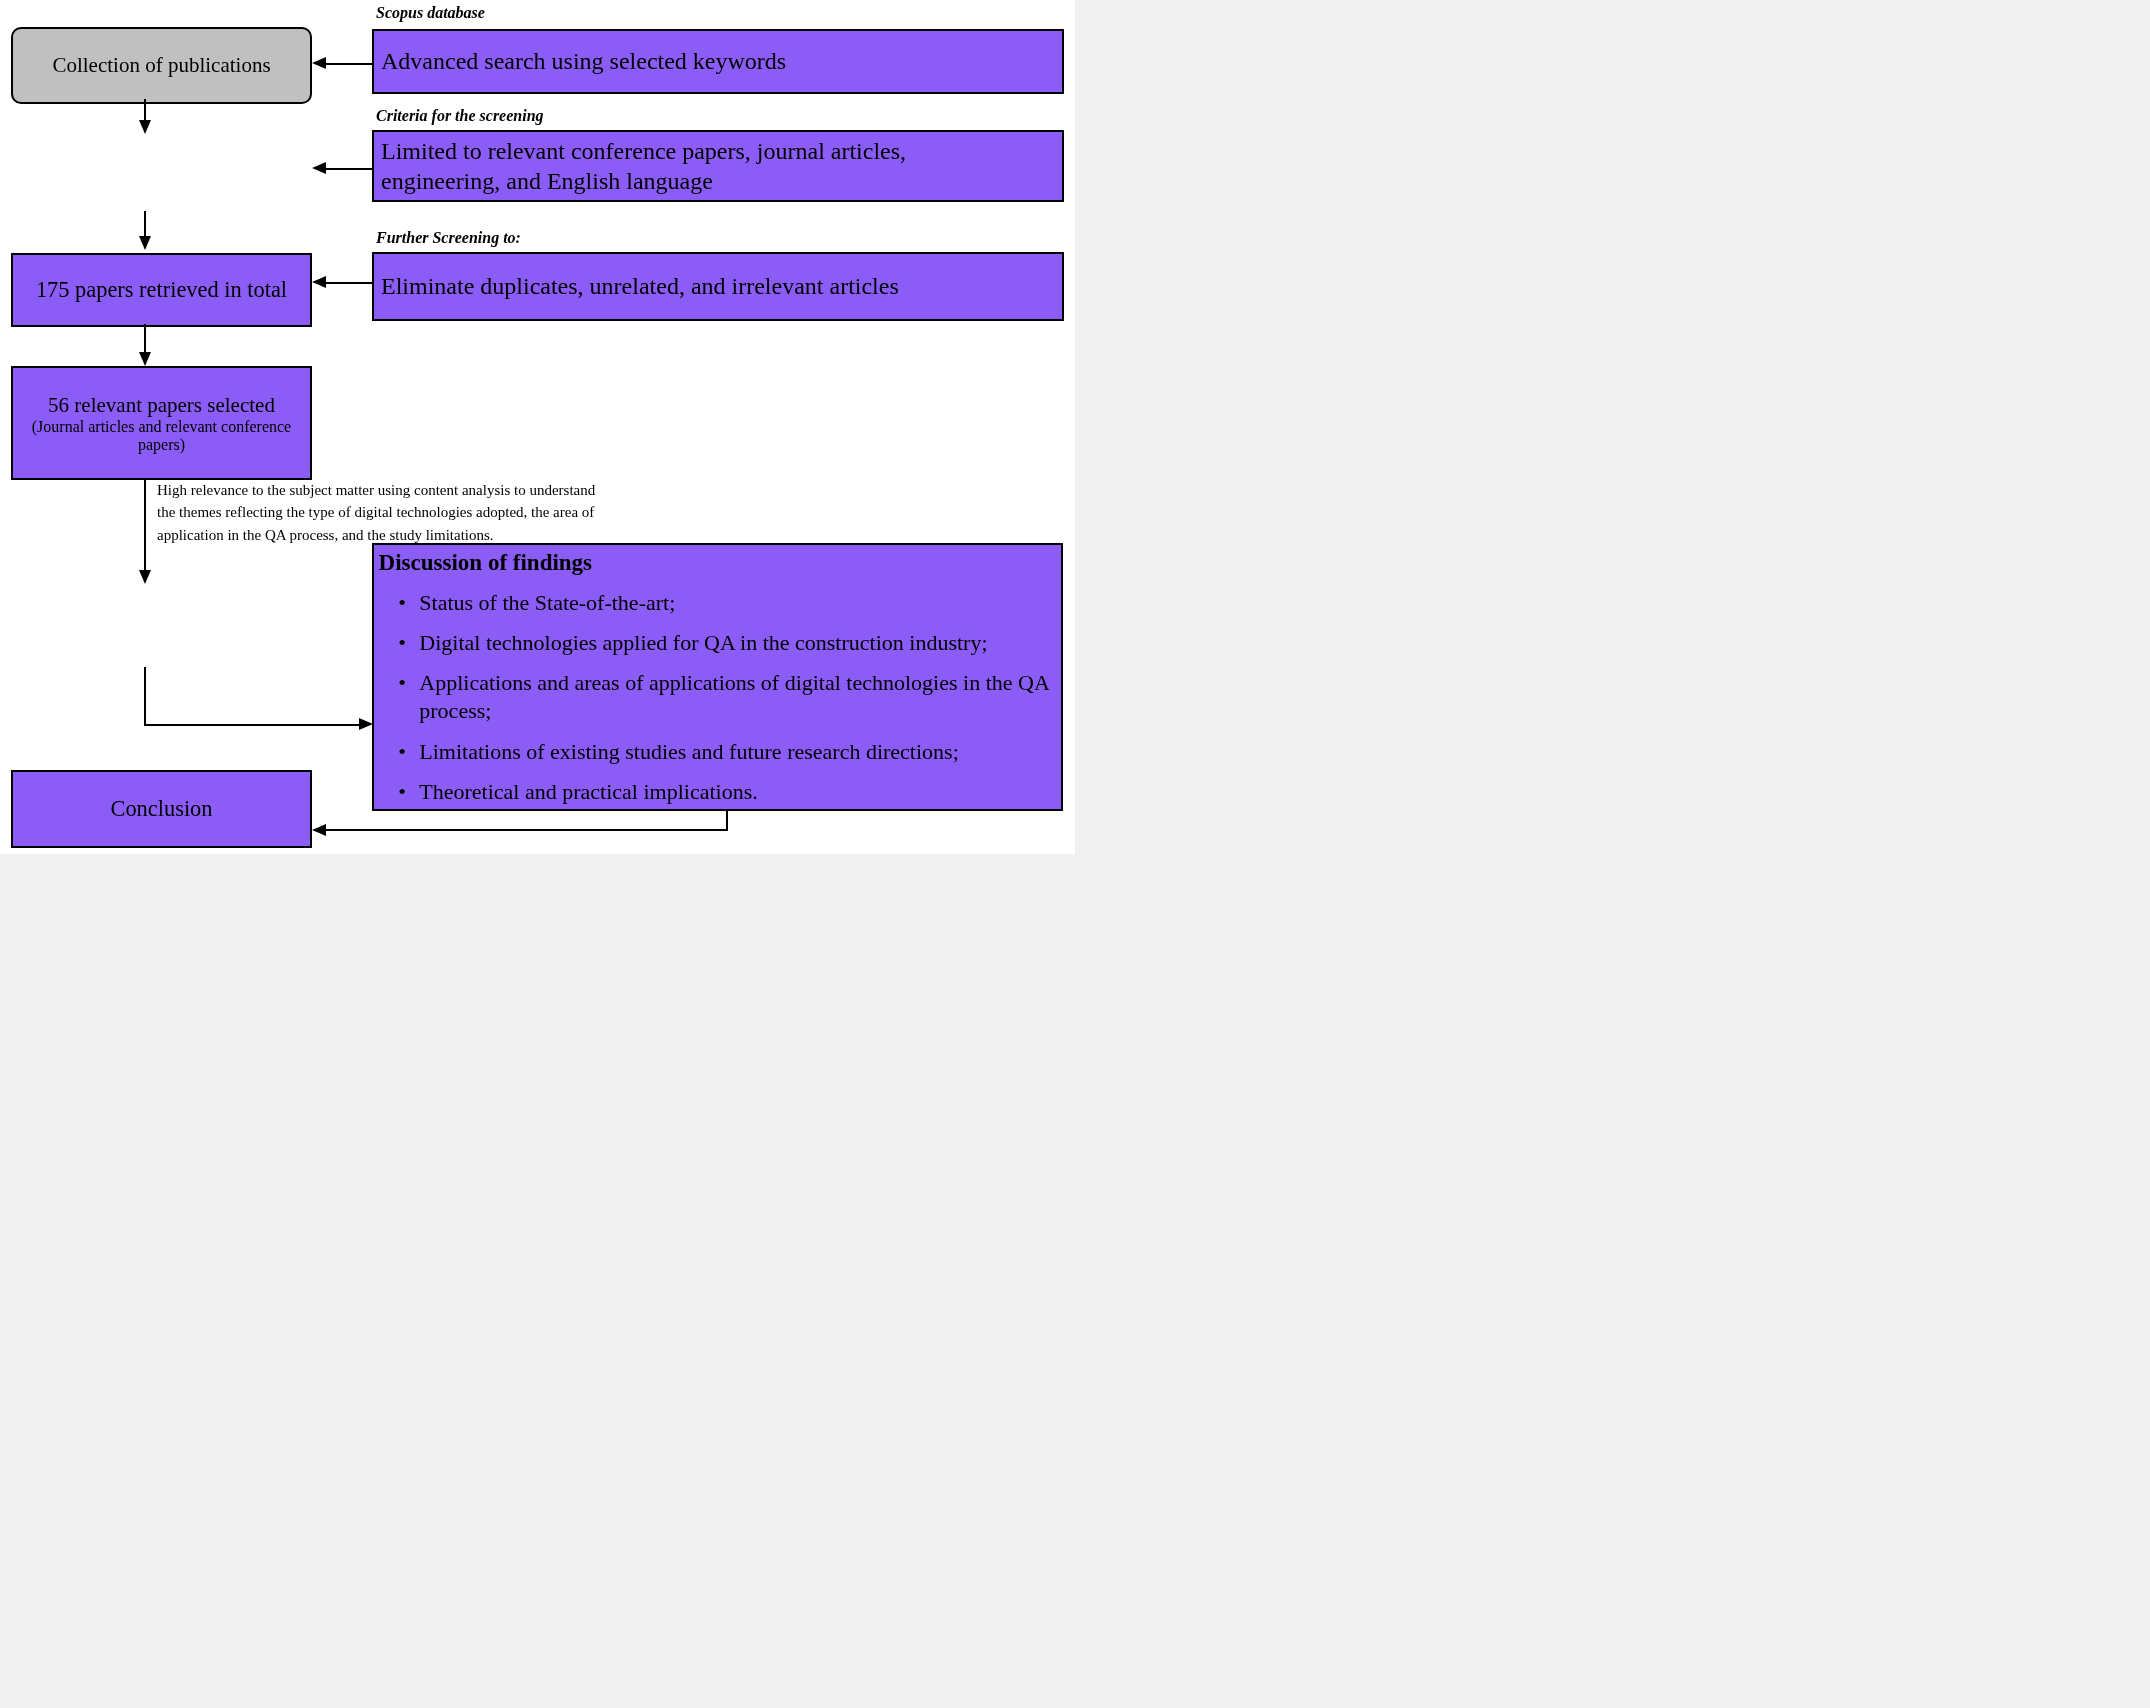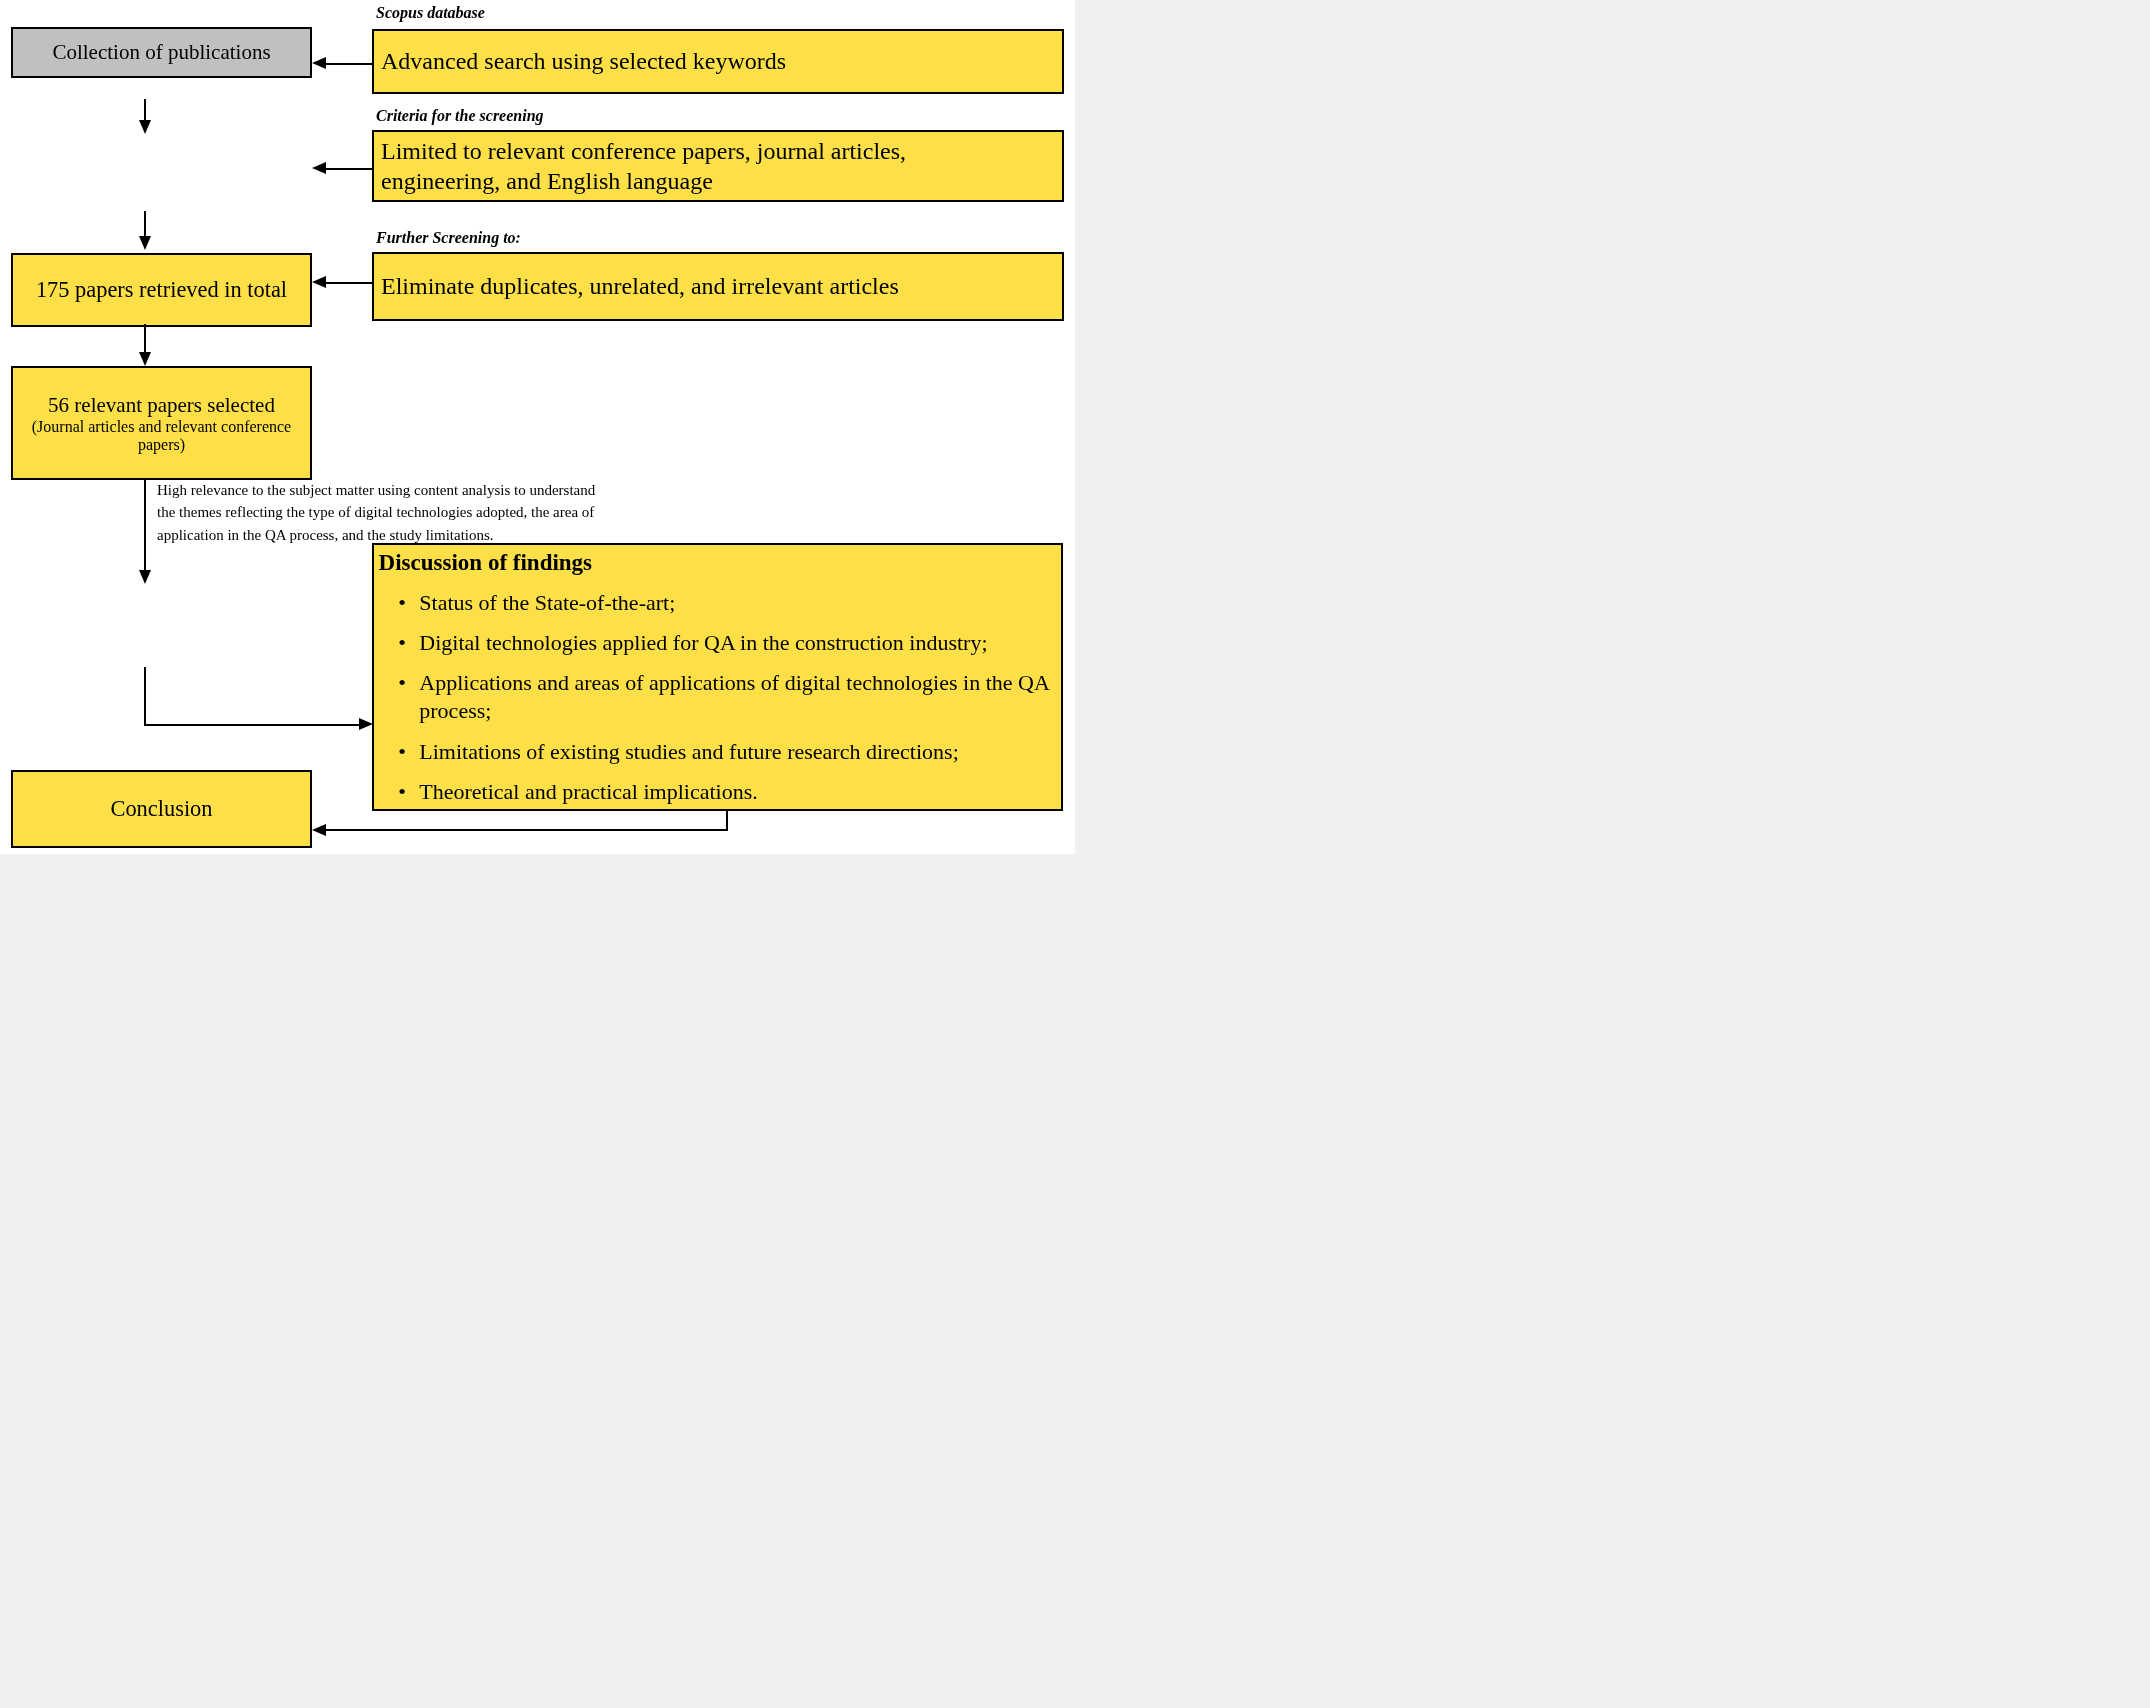--- a/index.html
+++ b/index.html
@@ -13,21 +13,21 @@
     width:1075px;height:854px;
     background:var(--bg);
     font-family:"Liberation Serif","DejaVu Serif",serif;
     color:#000;
     overflow:hidden;
   }
   .box{
     position:absolute;
     box-sizing:border-box;
     border:2.3px solid var(--line);
-    background:#fde047;
+    background:#8b5cf6;
     display:flex;
     flex-direction:column;
     align-items:center;
     justify-content:center;
     text-align:center;
   }
   .box.gray{background:var(--gray);}
   .leftbox{left:11px;width:301px;}
   .fs37{font-size:21px;line-height:25px;}
   .fs39{font-size:22.4px;line-height:26.4px;}
@@ -77,21 +77,21 @@
   .tri{position:absolute;width:0;height:0;}
   .tri-down{border-left:6.3px solid transparent;border-right:6.3px solid transparent;border-top:14px solid var(--line);}
   .tri-left{border-top:6.3px solid transparent;border-bottom:6.3px solid transparent;border-right:14px solid var(--line);}
   .tri-right{border-top:6.3px solid transparent;border-bottom:6.3px solid transparent;border-left:14px solid var(--line);}
 </style>
 </head>
 <body>
 
 <div id="canvas">
 
-  <div class="box gray leftbox fs37" style="top:27px;height:51px;">
+  <div class="box gray leftbox fs37" style="top:27px;height:77px;border-radius:10px;">
     <div>Collection of publications</div>
   </div>
 
 
   <div class="box leftbox fs39" style="top:253px;height:74px;">
     <div>175 papers retrieved in total</div>
   </div>
 
   <div class="box leftbox" style="top:366px;height:114px;">
     <div class="fs37">56 relevant papers selected</div>

